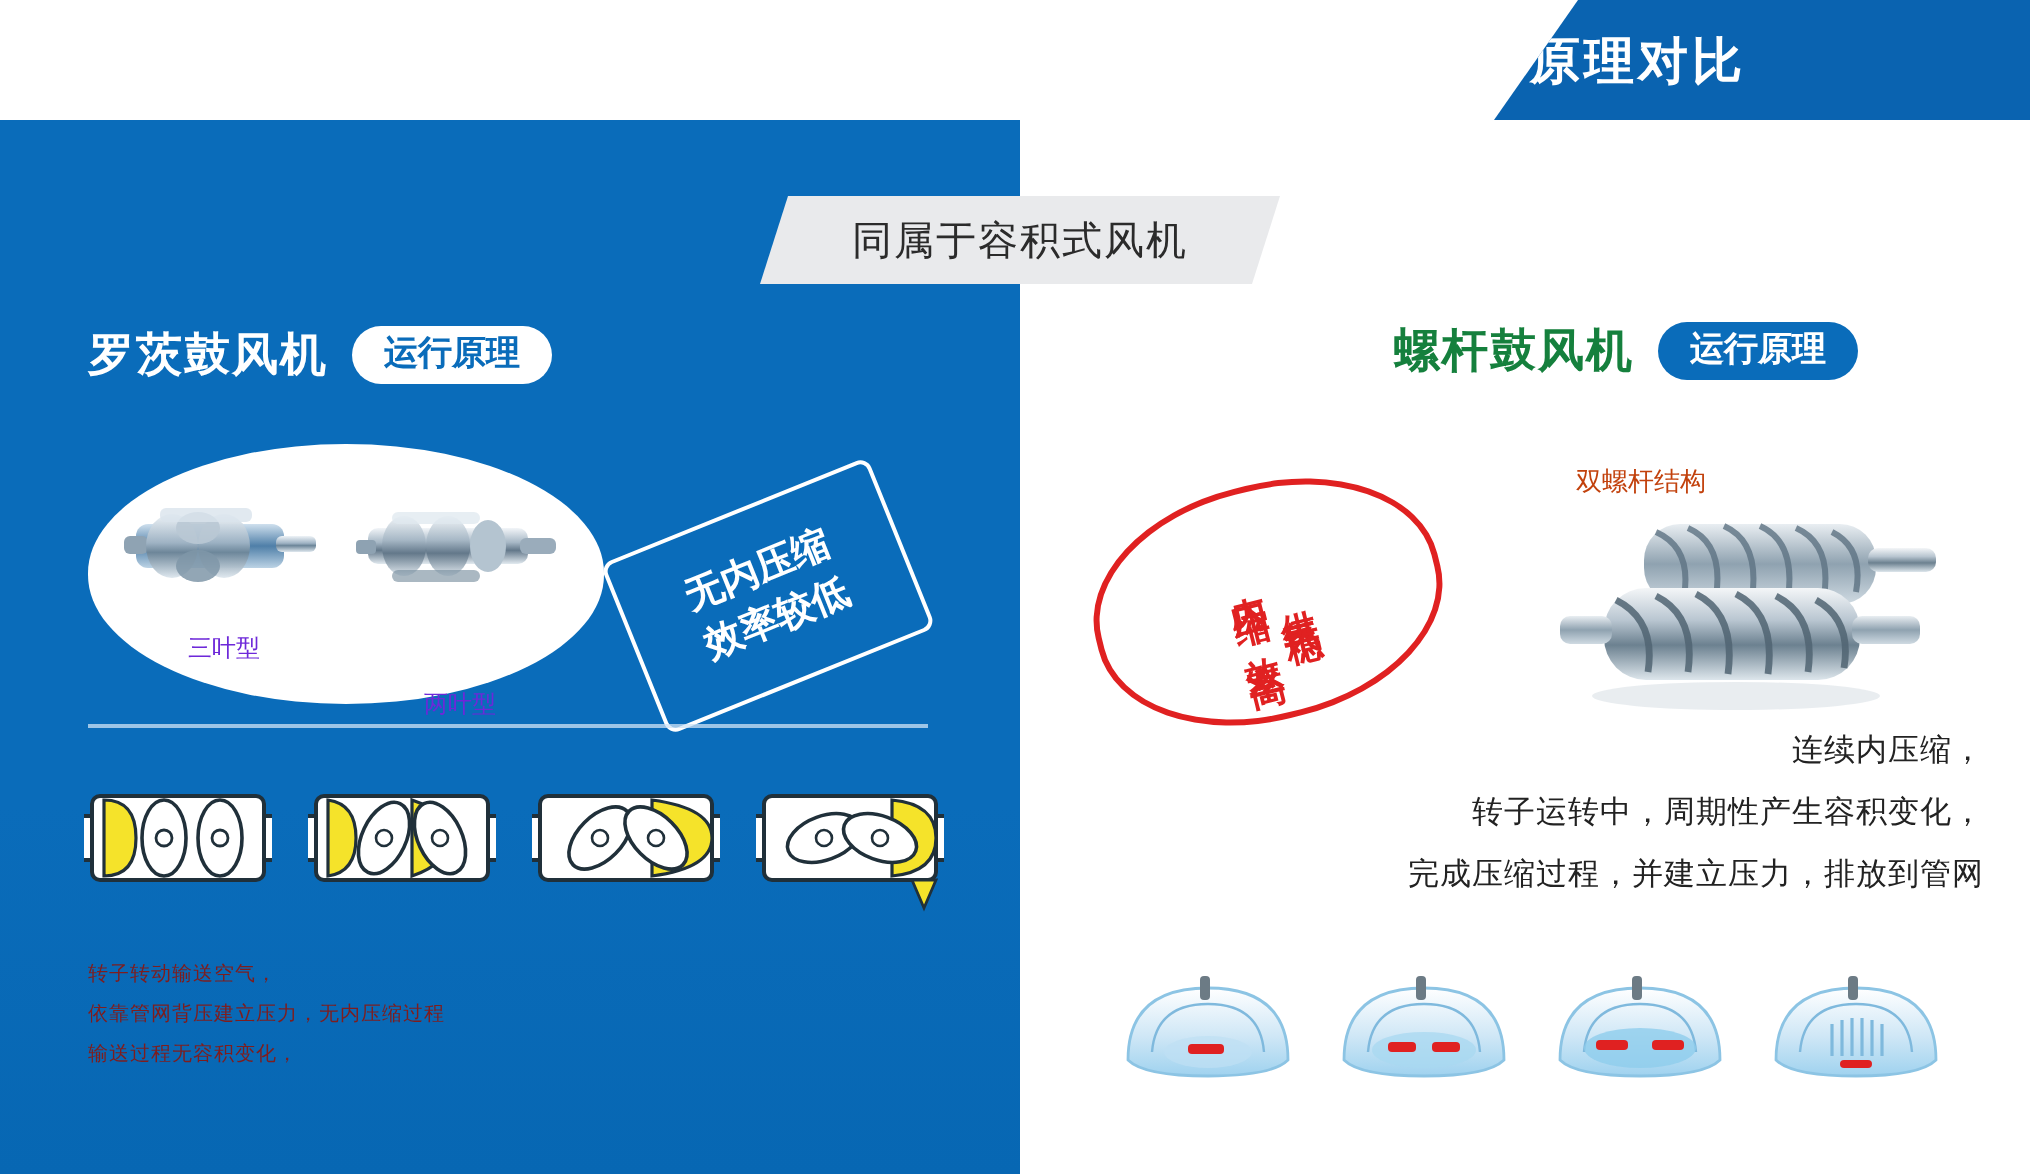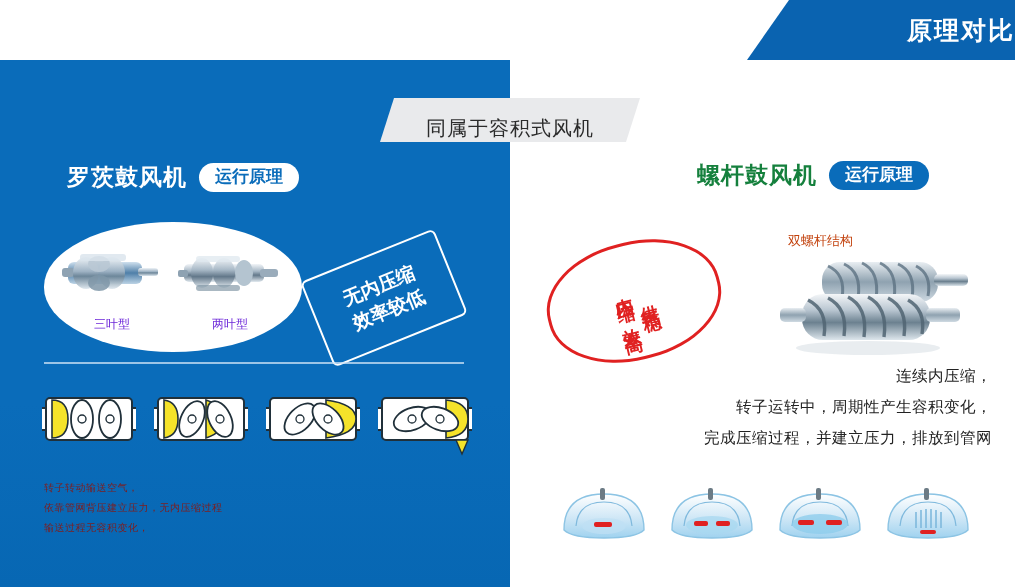--- a/index.html
+++ b/index.html
@@ -9,21 +9,21 @@
     background:#ffffff;
     overflow:hidden;
   }
   #stage{position:relative;width:1015px;height:587px;overflow:hidden;background:#fff;}
 
   
   .header-tab{
     position:absolute;top:0;right:0;width:268px;height:60px;
     background:#0a63b0;
     clip-path:polygon(42px 0,100% 0,100% 100%,0 100%);
-    display:flex;align-items:center;justify-content:flex-end;
+    display:flex;align-items:center;justify-content:flex-start;
   }
   .header-tab span{
     color:#fff;font-size:25px;font-weight:bold;letter-spacing:2px;
     padding-left:18px;
   }
 
   
   .left-panel{
     position:absolute;left:0;top:60px;width:510px;height:527px;
     background:#0a6cba;
@@ -37,53 +37,53 @@
   .right-panel{
     position:absolute;left:514px;top:60px;width:501px;height:527px;
     background:#ffffff;
   }
 
   
   .ribbon{
     position:absolute;left:380px;top:98px;width:260px;height:44px;
     background:#e9eaec;
     clip-path:polygon(14px 0,100% 0,calc(100% - 14px) 100%,0 100%);
-    display:flex;align-items:flex-end;justify-content:center;
+    display:flex;align-items:center;justify-content:center;
     z-index:40;
   }
   .ribbon span{color:#2b2b2b;font-size:20px;letter-spacing:1px;}
 
   
   .sec-title{position:absolute;display:flex;align-items:center;gap:12px;}
   .sec-title .tname{font-size:23px;font-weight:bold;letter-spacing:1px;}
   .pill{
     border-radius:16px;padding:5px 16px;font-size:17px;font-weight:bold;
     display:inline-block;line-height:1.1;
   }
-  .left-title{left:44px;top:162px;margin-left:23px;}
+  .left-title{left:44px;top:162px;}
   .left-title .tname{color:#ffffff;}
   .left-title .pill{background:#ffffff;color:#0a6cba;}
   .right-title{left:697px;top:160px;}
   .right-title .tname{color:#15803d;font-family:Liberation Serif, serif;}
   .right-title .pill{background:#0a6cba;color:#ffffff;}
 
   
   .photo-blob{
     position:absolute;left:44px;top:222px;width:258px;height:130px;
     background:#ffffff;border-radius:130px/65px;
   }
   .rotor{position:absolute;top:18px;width:104px;height:66px;}
   .rotor.a{left:16px;}
   .rotor.b{left:134px;}
   .blob-cap{
     position:absolute;top:94px;width:104px;text-align:center;
     font-size:12px;color:#6d28d9;
   }
   .blob-cap.a{left:16px;}
-  .blob-cap.b{left:134px;}
+  .blob-cap.b{left:134px;margin-top:28px;}
 
   
   .tilt-box{
     position:absolute;left:312px;top:252px;width:140px;height:88px;
     border:2px solid #ffffff;border-radius:6px;
     transform:rotate(-22deg);
     display:flex;align-items:center;justify-content:center;
   }
   .tilt-box .txt{
     color:#ffffff;font-size:19px;font-weight:bold;line-height:1.35;text-align:center;

